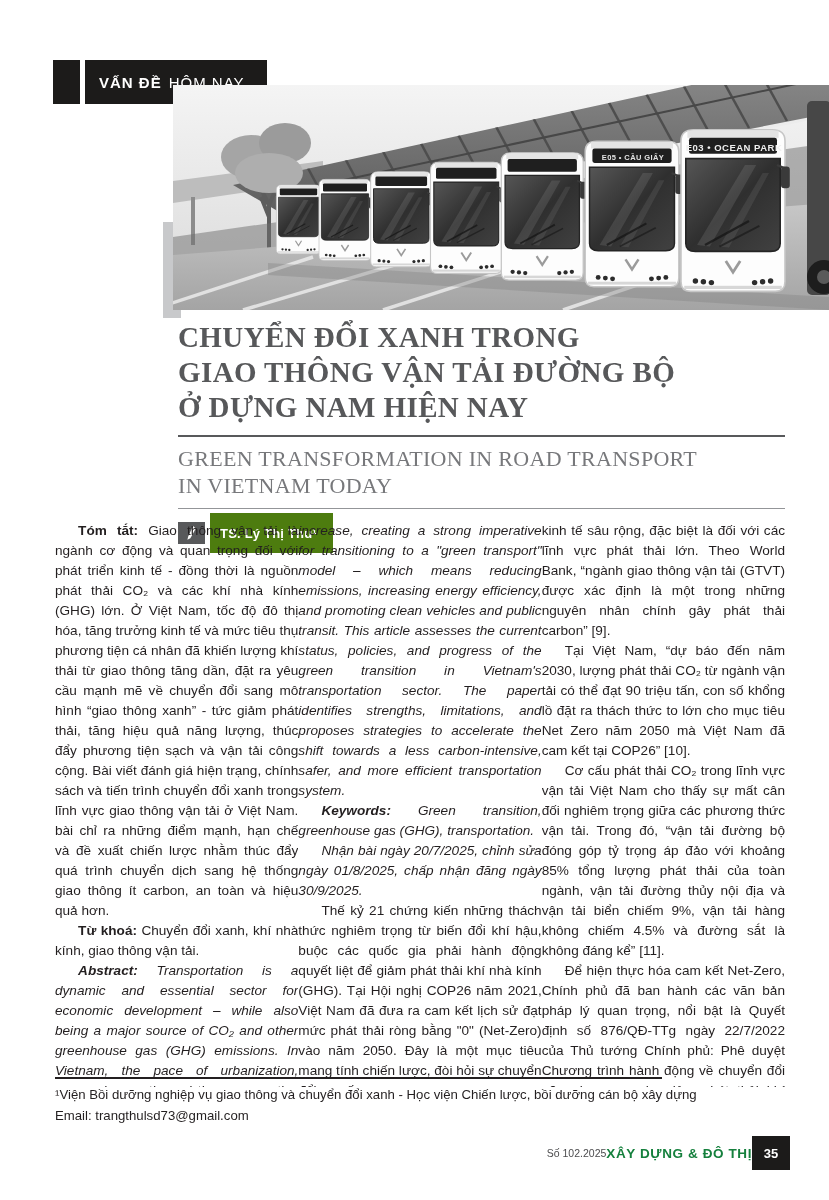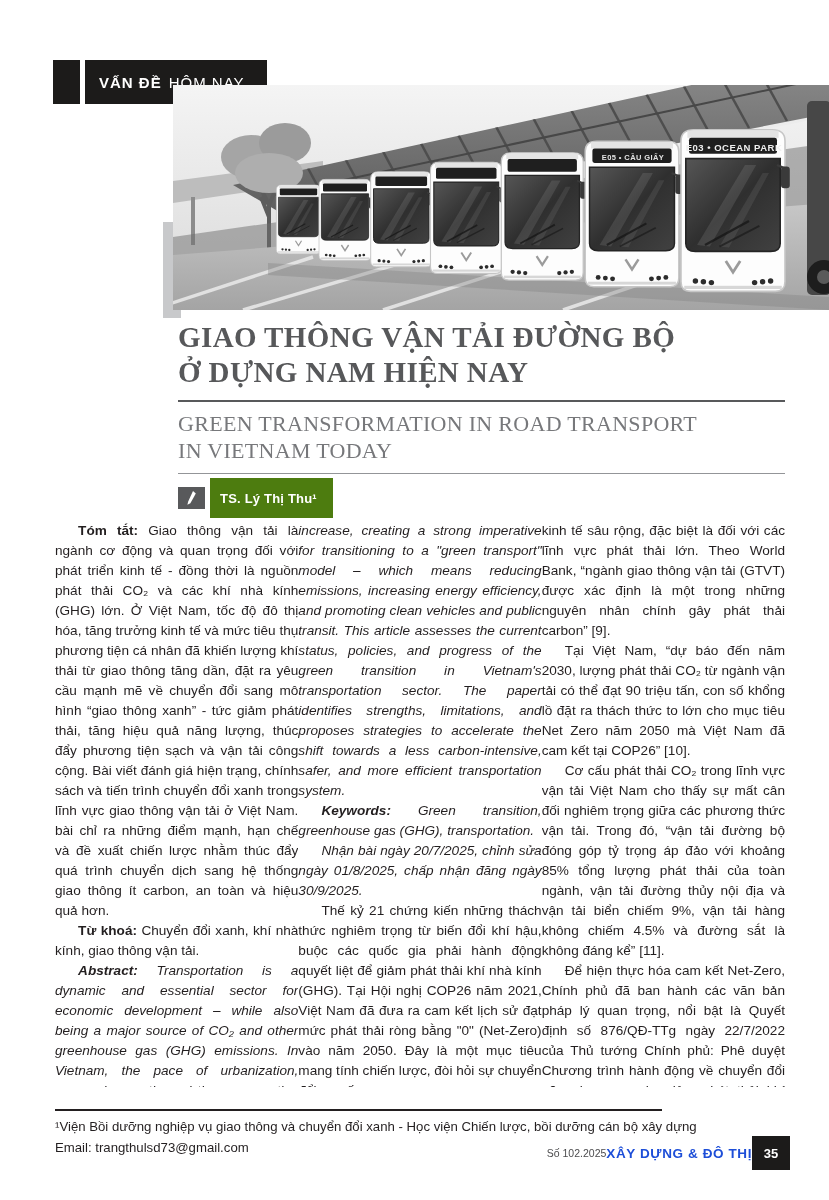--- a/index.html
+++ b/index.html
@@ -35,28 +35,28 @@
   .columns{position:absolute;left:55px;top:521px;width:730px;height:566px;display:flex;z-index:3;}
   .col{flex:1 1 0;font-size:13.6px;line-height:20px;text-align:justify;overflow:hidden;}
   .col p{margin:0;}
   .indent{text-indent:1.7em;}
   .ital{font-style:italic;}
   .lead{font-weight:bold;}
   .lead-ital{font-weight:bold;font-style:italic;}
   .sec-heading{font-weight:bold;margin-top:22px !important;text-indent:1.7em;}
 
   
-  .footnote{position:absolute;left:55px;top:1077px;width:730px;z-index:3;margin-top:32px;}
+  .footnote{position:absolute;left:55px;top:1077px;width:730px;z-index:3;}
   .footnote-rule{width:607px;height:2px;background:#231f20;margin-bottom:5px;}
   .footnote-text{font-size:13.2px;line-height:21px;color:#231f20;}
 
   
   .footer-row{position:absolute;right:39px;top:1136px;display:flex;align-items:center;gap:0;z-index:3;}
   .footer-issue{font-size:10.5px;color:#4c4c4e;}
-  .footer-journal{font-size:13.5px;font-weight:bold;letter-spacing:0.6px;color:#1d4ed8;}
+  .footer-journal{font-size:13.5px;font-weight:bold;letter-spacing:0.6px;color:#15803d;}
   .footer-pagebox{background:#1c1b1a;color:#fff;width:38px;height:34px;display:flex;
                   align-items:center;justify-content:center;font-size:13px;font-weight:bold;}
 </style>
 </head>
 <body>
 
 <div class="page">
 
   <div class="kicker-row">
     <div class="kicker-square"></div>
@@ -175,20 +175,21 @@
         <circle cx="651" cy="192" r="7" fill="#5a5a5a"></circle>
       </g>
 
       <text x="561" y="66" text-anchor="middle" font-family="Liberation Sans, sans-serif" font-size="9.5" font-weight="bold" fill="#efefef" letter-spacing="0.5">E03 • OCEAN PARK</text>
       <text x="460" y="75" text-anchor="middle" font-family="Liberation Sans, sans-serif" font-size="7.5" font-weight="bold" fill="#e4e4e4" letter-spacing="0.4">E05 • CẦU GIẤY</text>
     </svg>
   </div>
 
   <div class="title-block">
     <div class="title">
+      <div>CHUYỂN ĐỔI XANH TRONG</div>
       <div>GIAO THÔNG VẬN TẢI ĐƯỜNG BỘ</div>
       <div>Ở DỰNG NAM HIỆN NAY</div>
     </div>
     <div class="title-rule"></div>
     <div class="subtitle">
       <div>GREEN TRANSFORMATION IN ROAD TRANSPORT</div>
       <div>IN VIETNAM TODAY</div>
     </div>
     <div class="author-row">
       <span class="author-icon">

